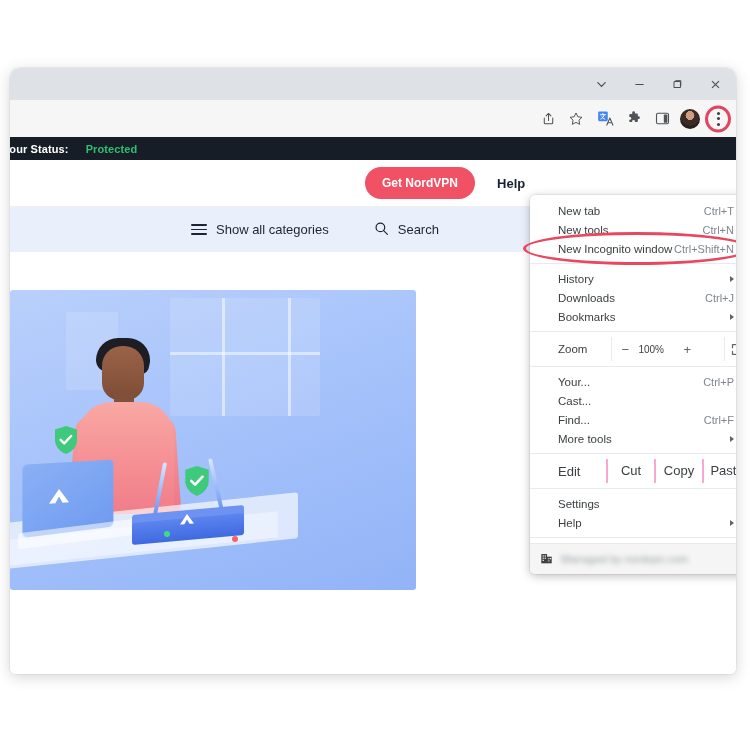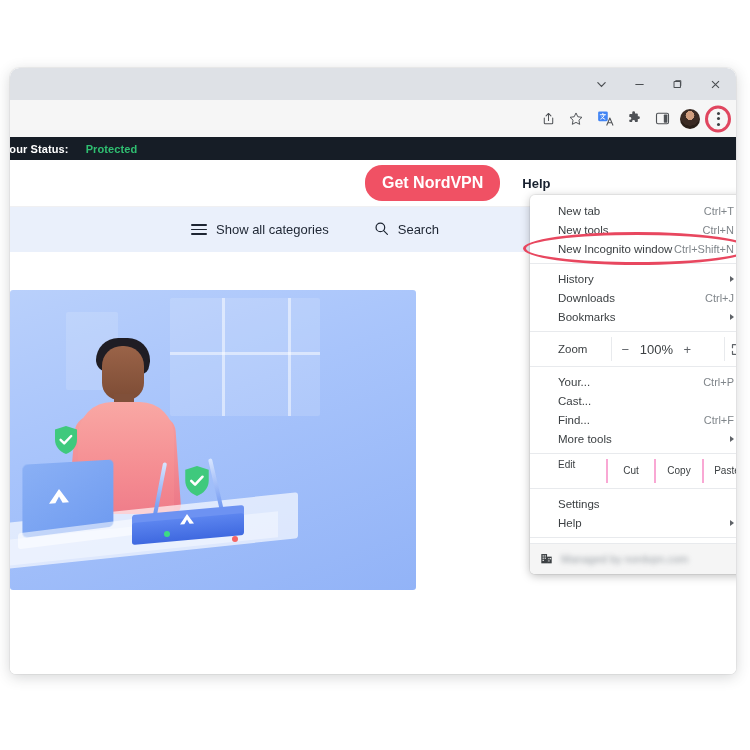--- a/index.html
+++ b/index.html
@@ -151,21 +151,21 @@
     left: 355px;
     top: 0;
     height: 46px;
     display: flex;
     align-items: center;
     gap: 22px;
   }
   .btn-cta {
     background: #f05164;
     color: #ffffff;
-    font-size: 16px;
+    font-size: 12px;
     font-weight: bold;
     border: none;
     border-radius: 17px;
     padding: 9px 17px;
     cursor: pointer;
     white-space: nowrap;
     font-family: "Liberation Sans", sans-serif;
   }
   .link-help {
     font-size: 13px;
@@ -392,31 +392,31 @@
   .zoom-ctl {
     display: flex; align-items: center;
     border-left: 1px solid #e8eaed;
     height: 24px;
   }
   .zbtn {
     width: 26px; height: 24px;
     display: flex; align-items: center; justify-content: center;
     color: #5f6368; font-size: 13px;
   }
-  .zval { width: 36px; text-align: center; font-size: 13px; color: #3c4043; }
+  .zval { width: 36px; text-align: left; font-size: 10px; color: #3c4043; }
   .zfull {
     width: 38px; height: 24px;
     display: flex; align-items: center; justify-content: center;
     border-left: 1px solid #e8eaed;
     color: #5f6368;
   }
   .edit-row {
-    display: flex; align-items: flex-start;
+    display: flex; align-items: center;
     height: 24px;
-    font-size: 10px;
+    font-size: 13px;
   }
   .edit-row .elabel { width: 76px; padding-left: 28px; box-sizing: border-box; }
   .ebtn {
     flex: 1; text-align: center;
     border-left: 2px solid #f9a8d4;
     height: 24px; line-height: 24px;
     color: #3c4043;
   }
   .managed {
     display: flex;

